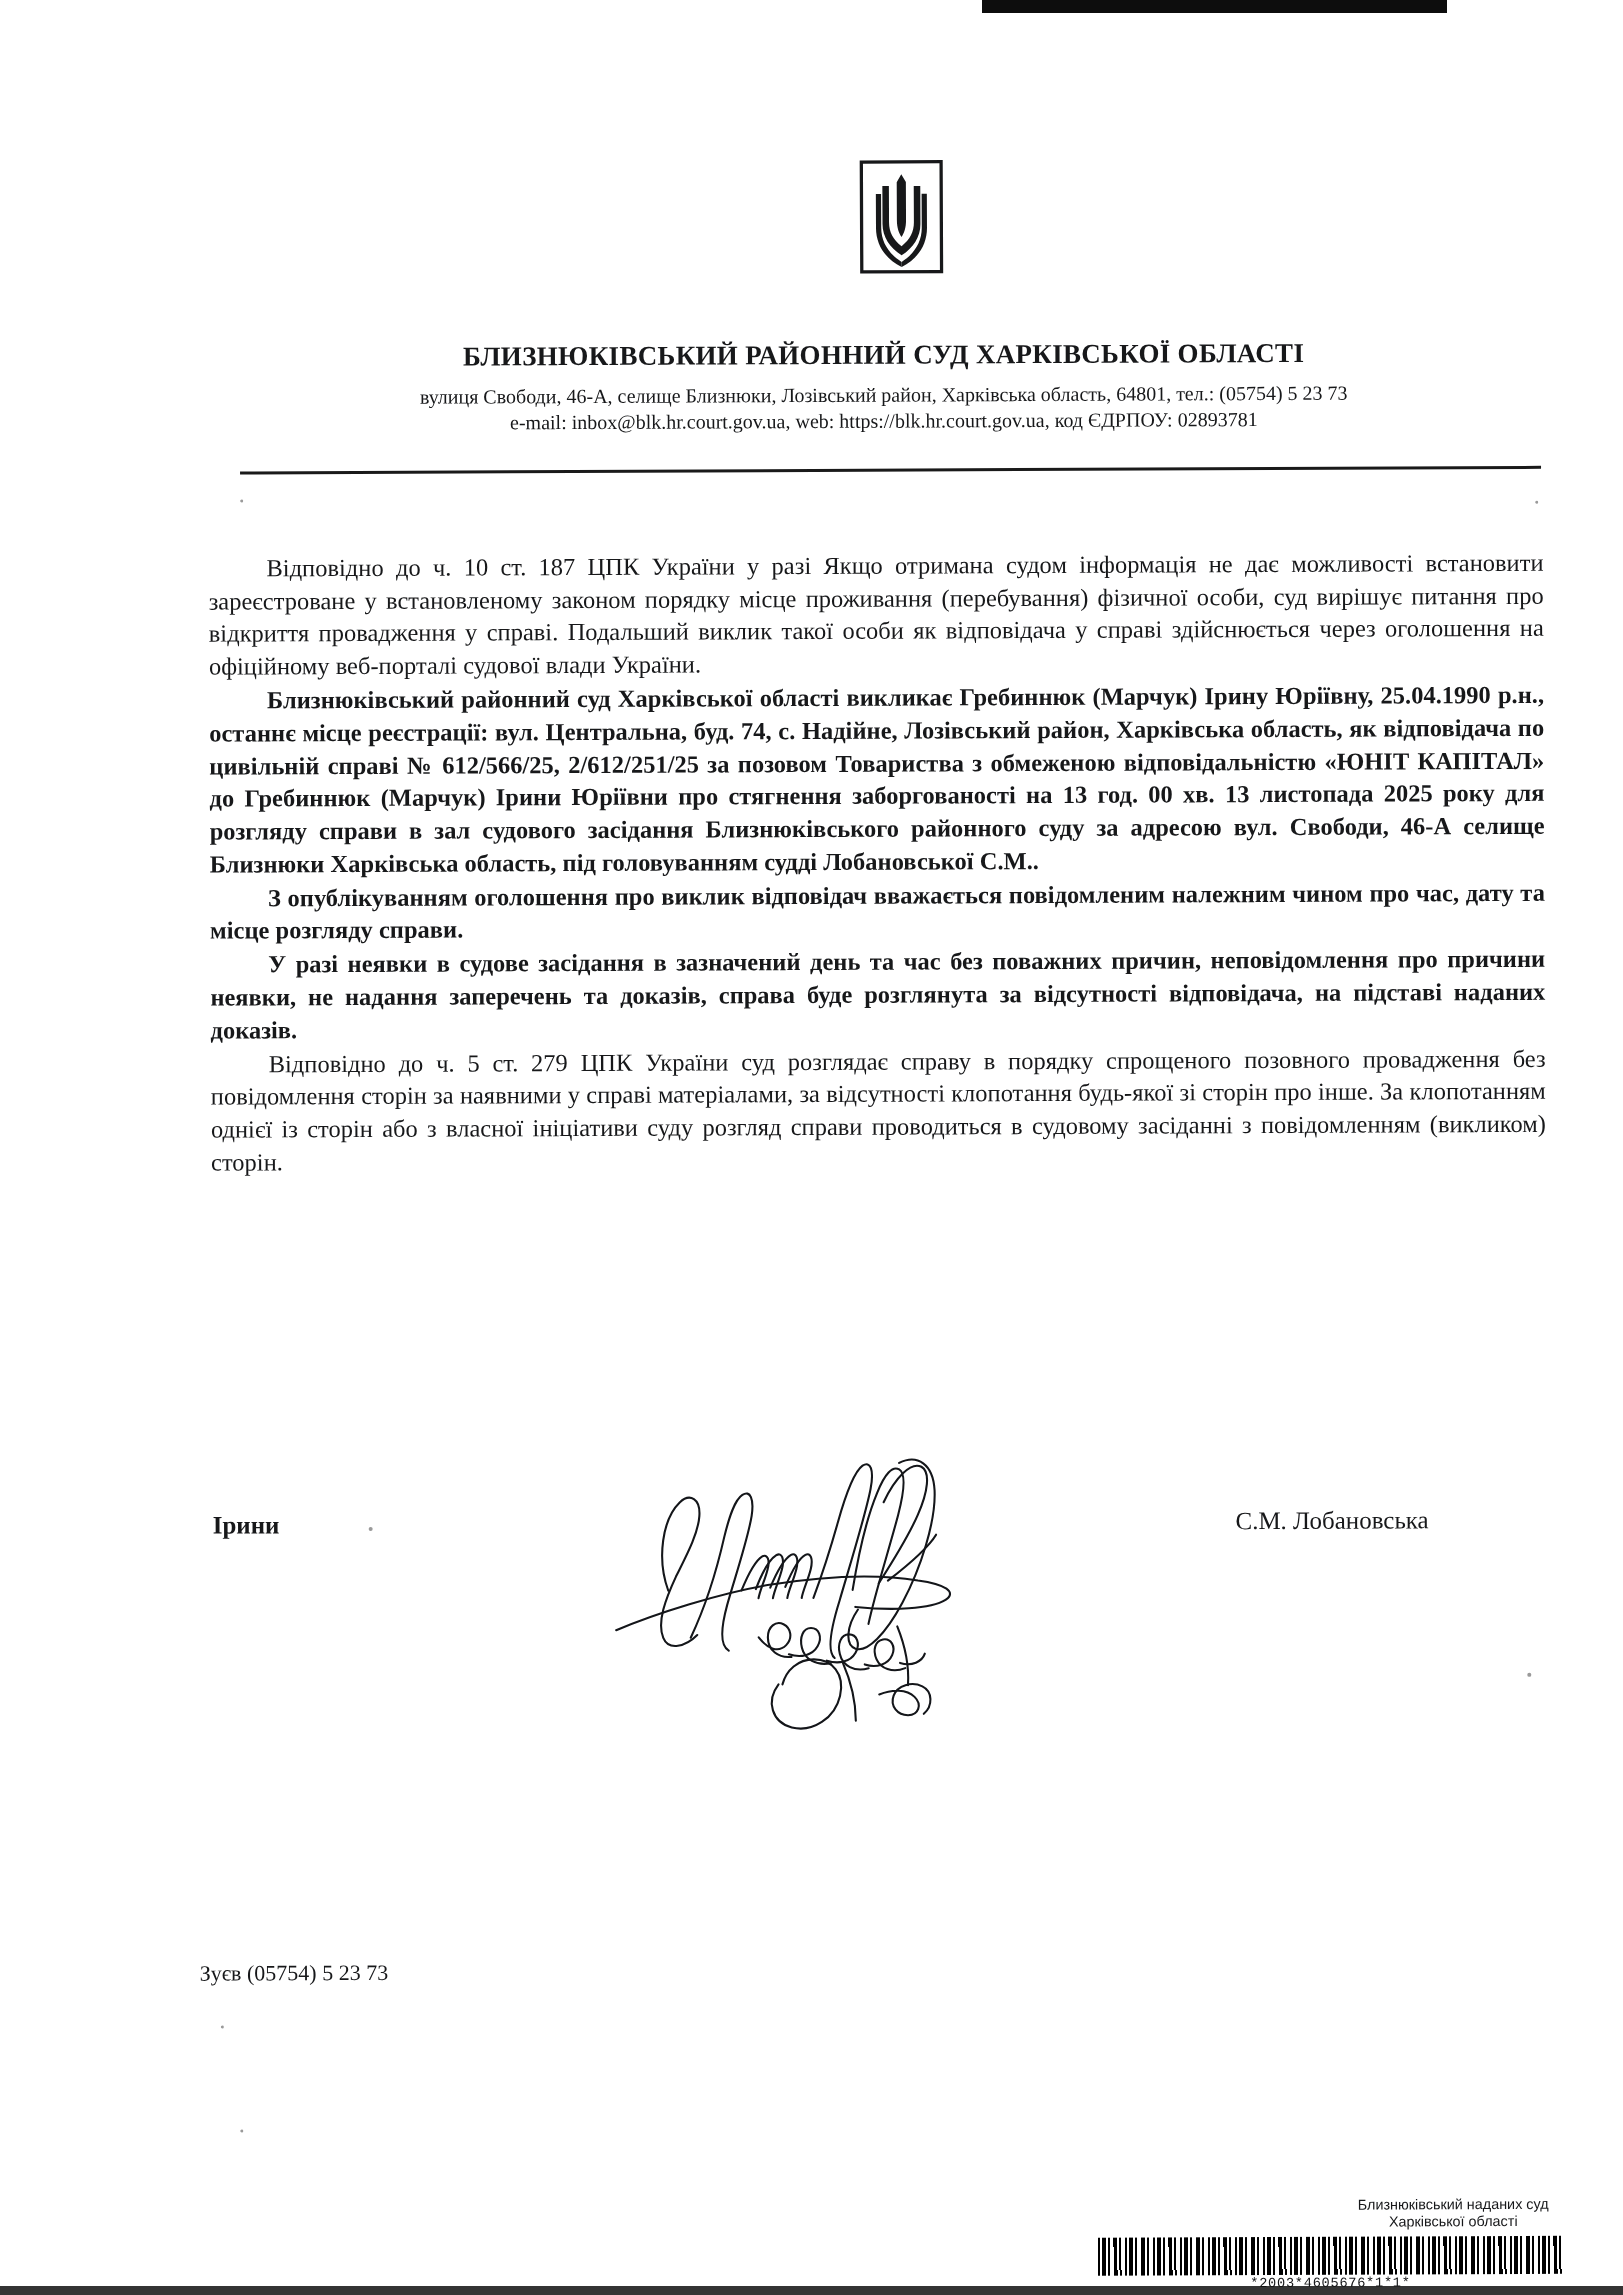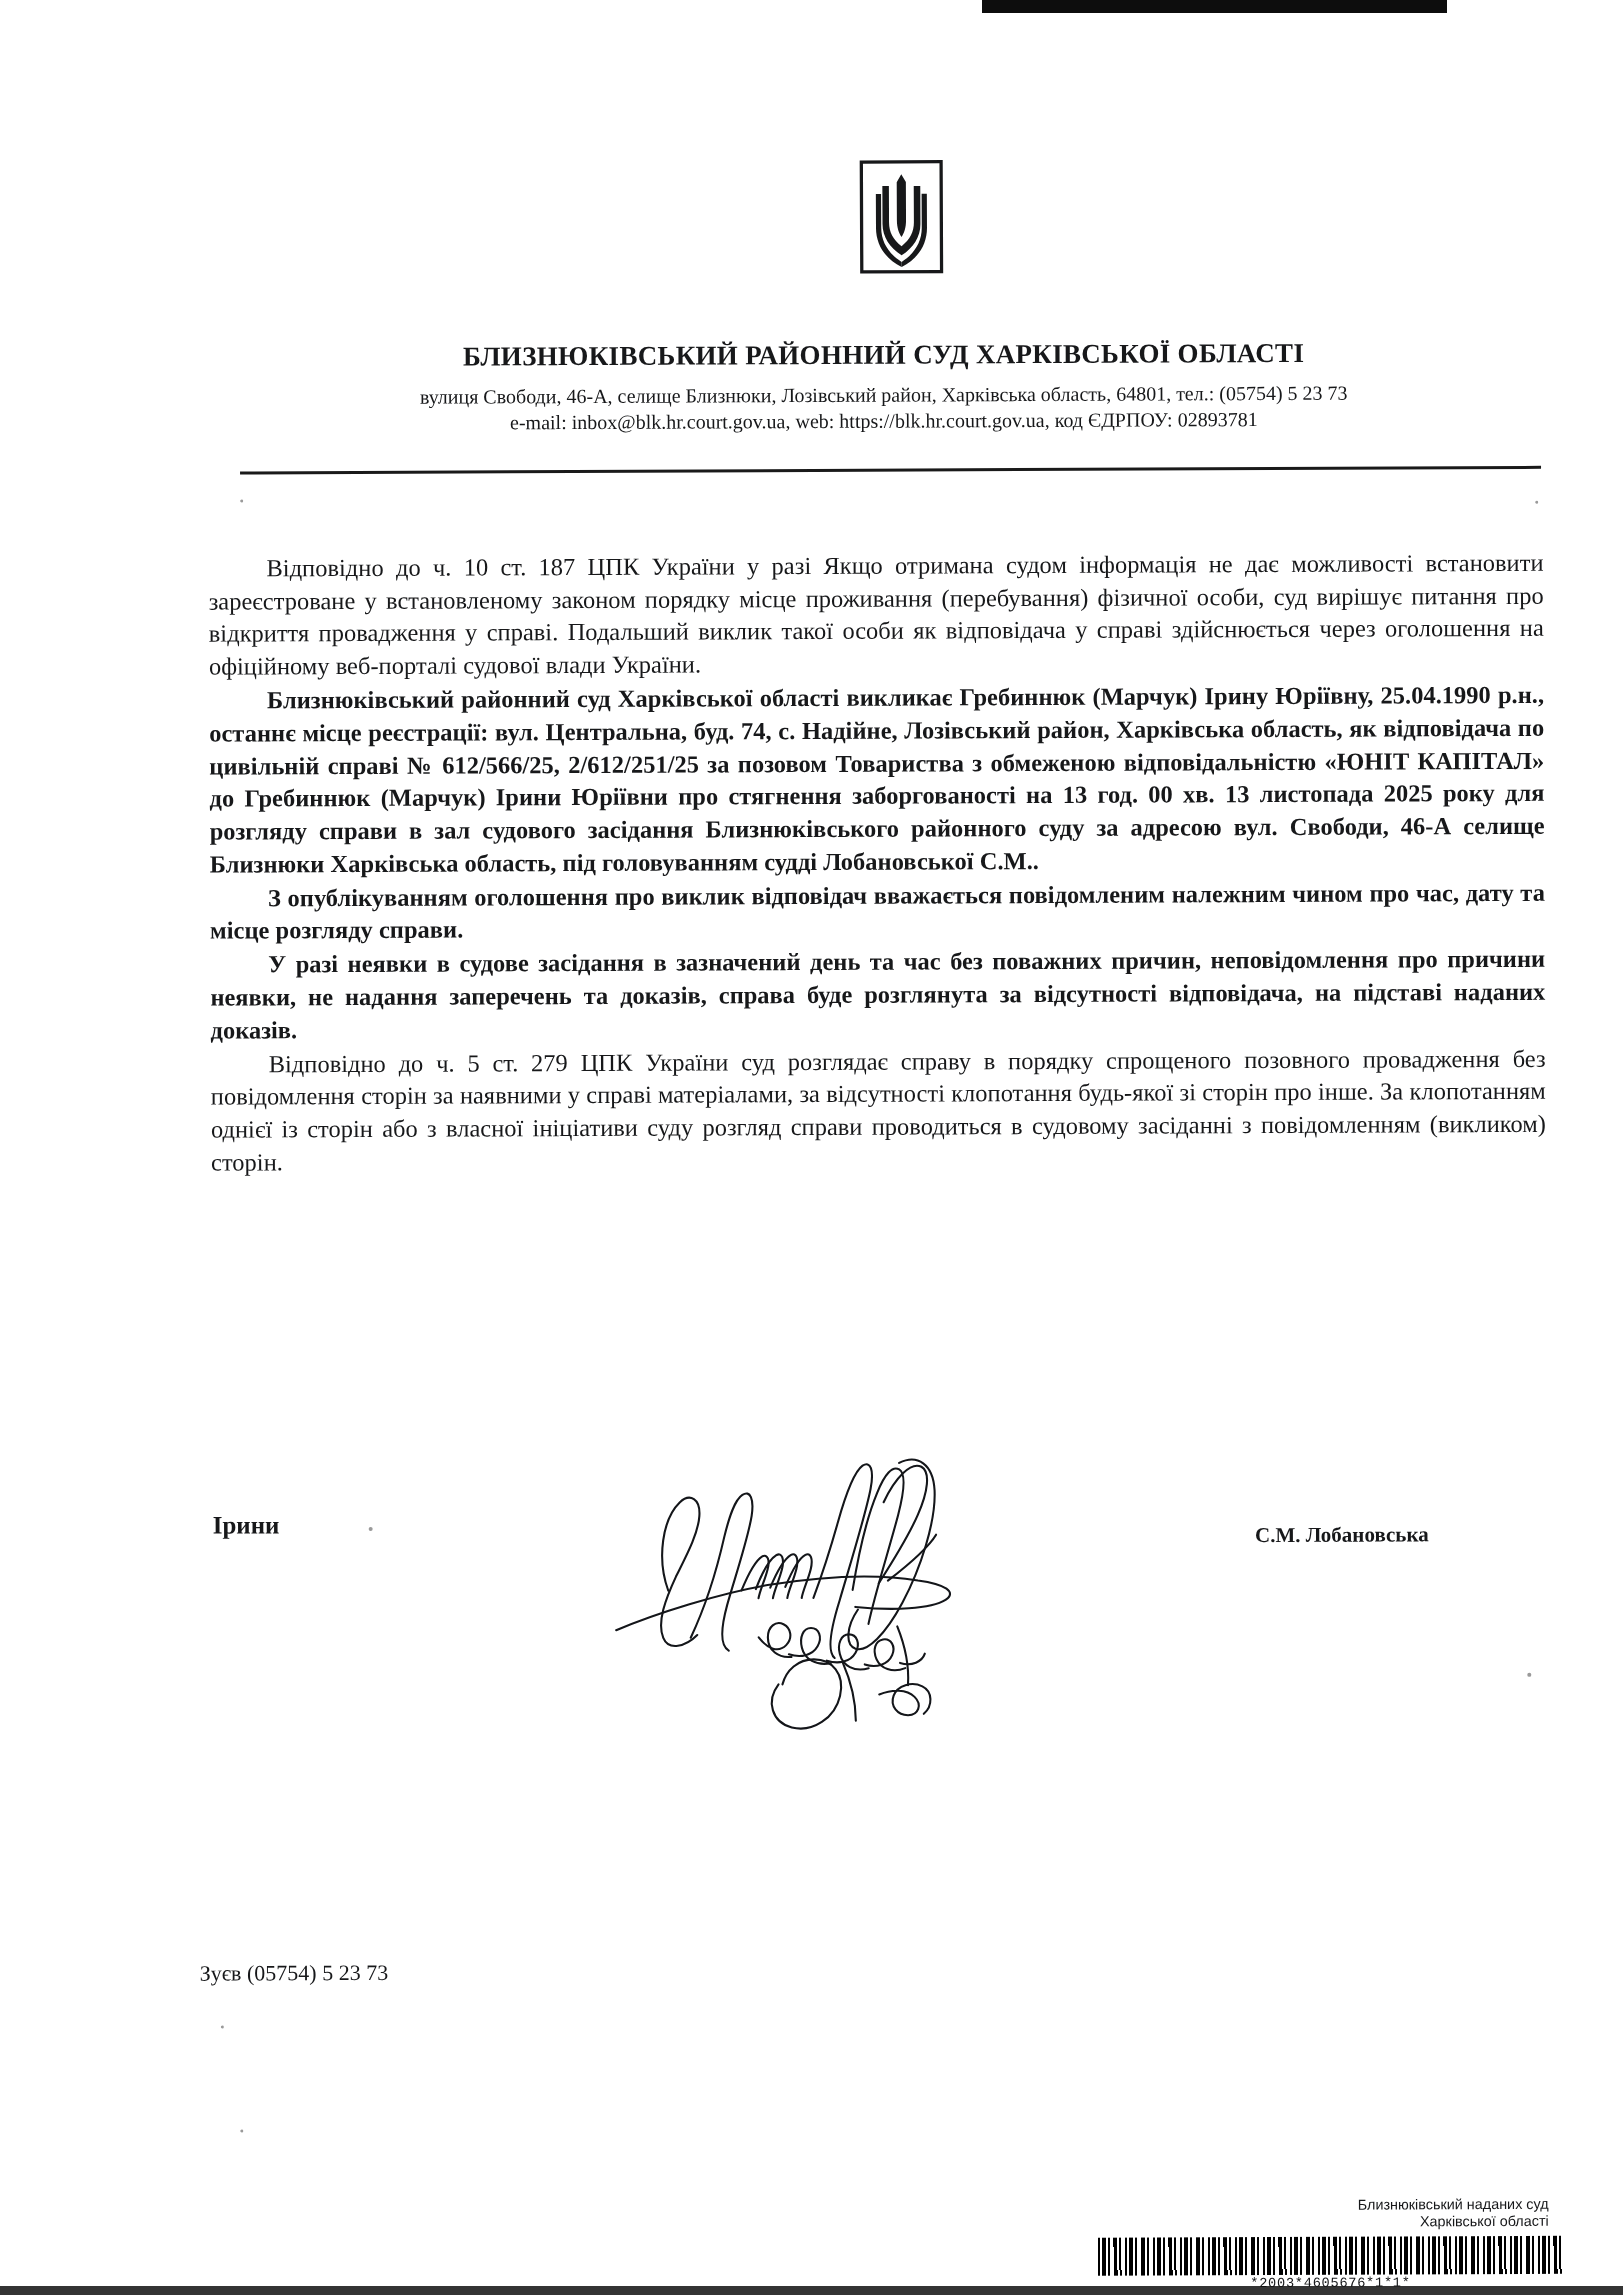--- a/index.html
+++ b/index.html
@@ -116,24 +116,23 @@
     position: absolute;
     top: 1509px;
     left: 211px;
     font-size: 25px;
     font-weight: bold;
   }
   .sig-name {
     position: absolute;
     top: 1509px;
     right: 196px;
-    font-size: 21px;
-    font-weight: bold;
-    white-space: nowrap;
-    margin-top: 16px;
+    font-size: 25px;
+    font-weight: normal;
+    white-space: nowrap;
   }
   .signature {
     position: absolute;
     top: 1394px;
     left: 458px;
     width: 622px;
     height: 353px;
     pointer-events: none;
   }
 
@@ -146,21 +145,21 @@
   }
 
   .stamp {
     position: absolute;
     top: 2199px;
     right: 79px;
     text-align: center;
     font-family: "Liberation Sans", sans-serif;
   }
   .stamp .l1 { font-size: 14.4px; }
-  .stamp .l2 { font-size: 14.4px; margin-top: 0.7px; text-align: right;}
+  .stamp .l2 { font-size: 14.4px; margin-top: 0.7px;}
 
   .barcode-wrap {
     position: absolute;
     top: 2239px;
     right: 65px;
     width: 465px;
     text-align: center;
   }
   .barcode {
     height: 38px;

